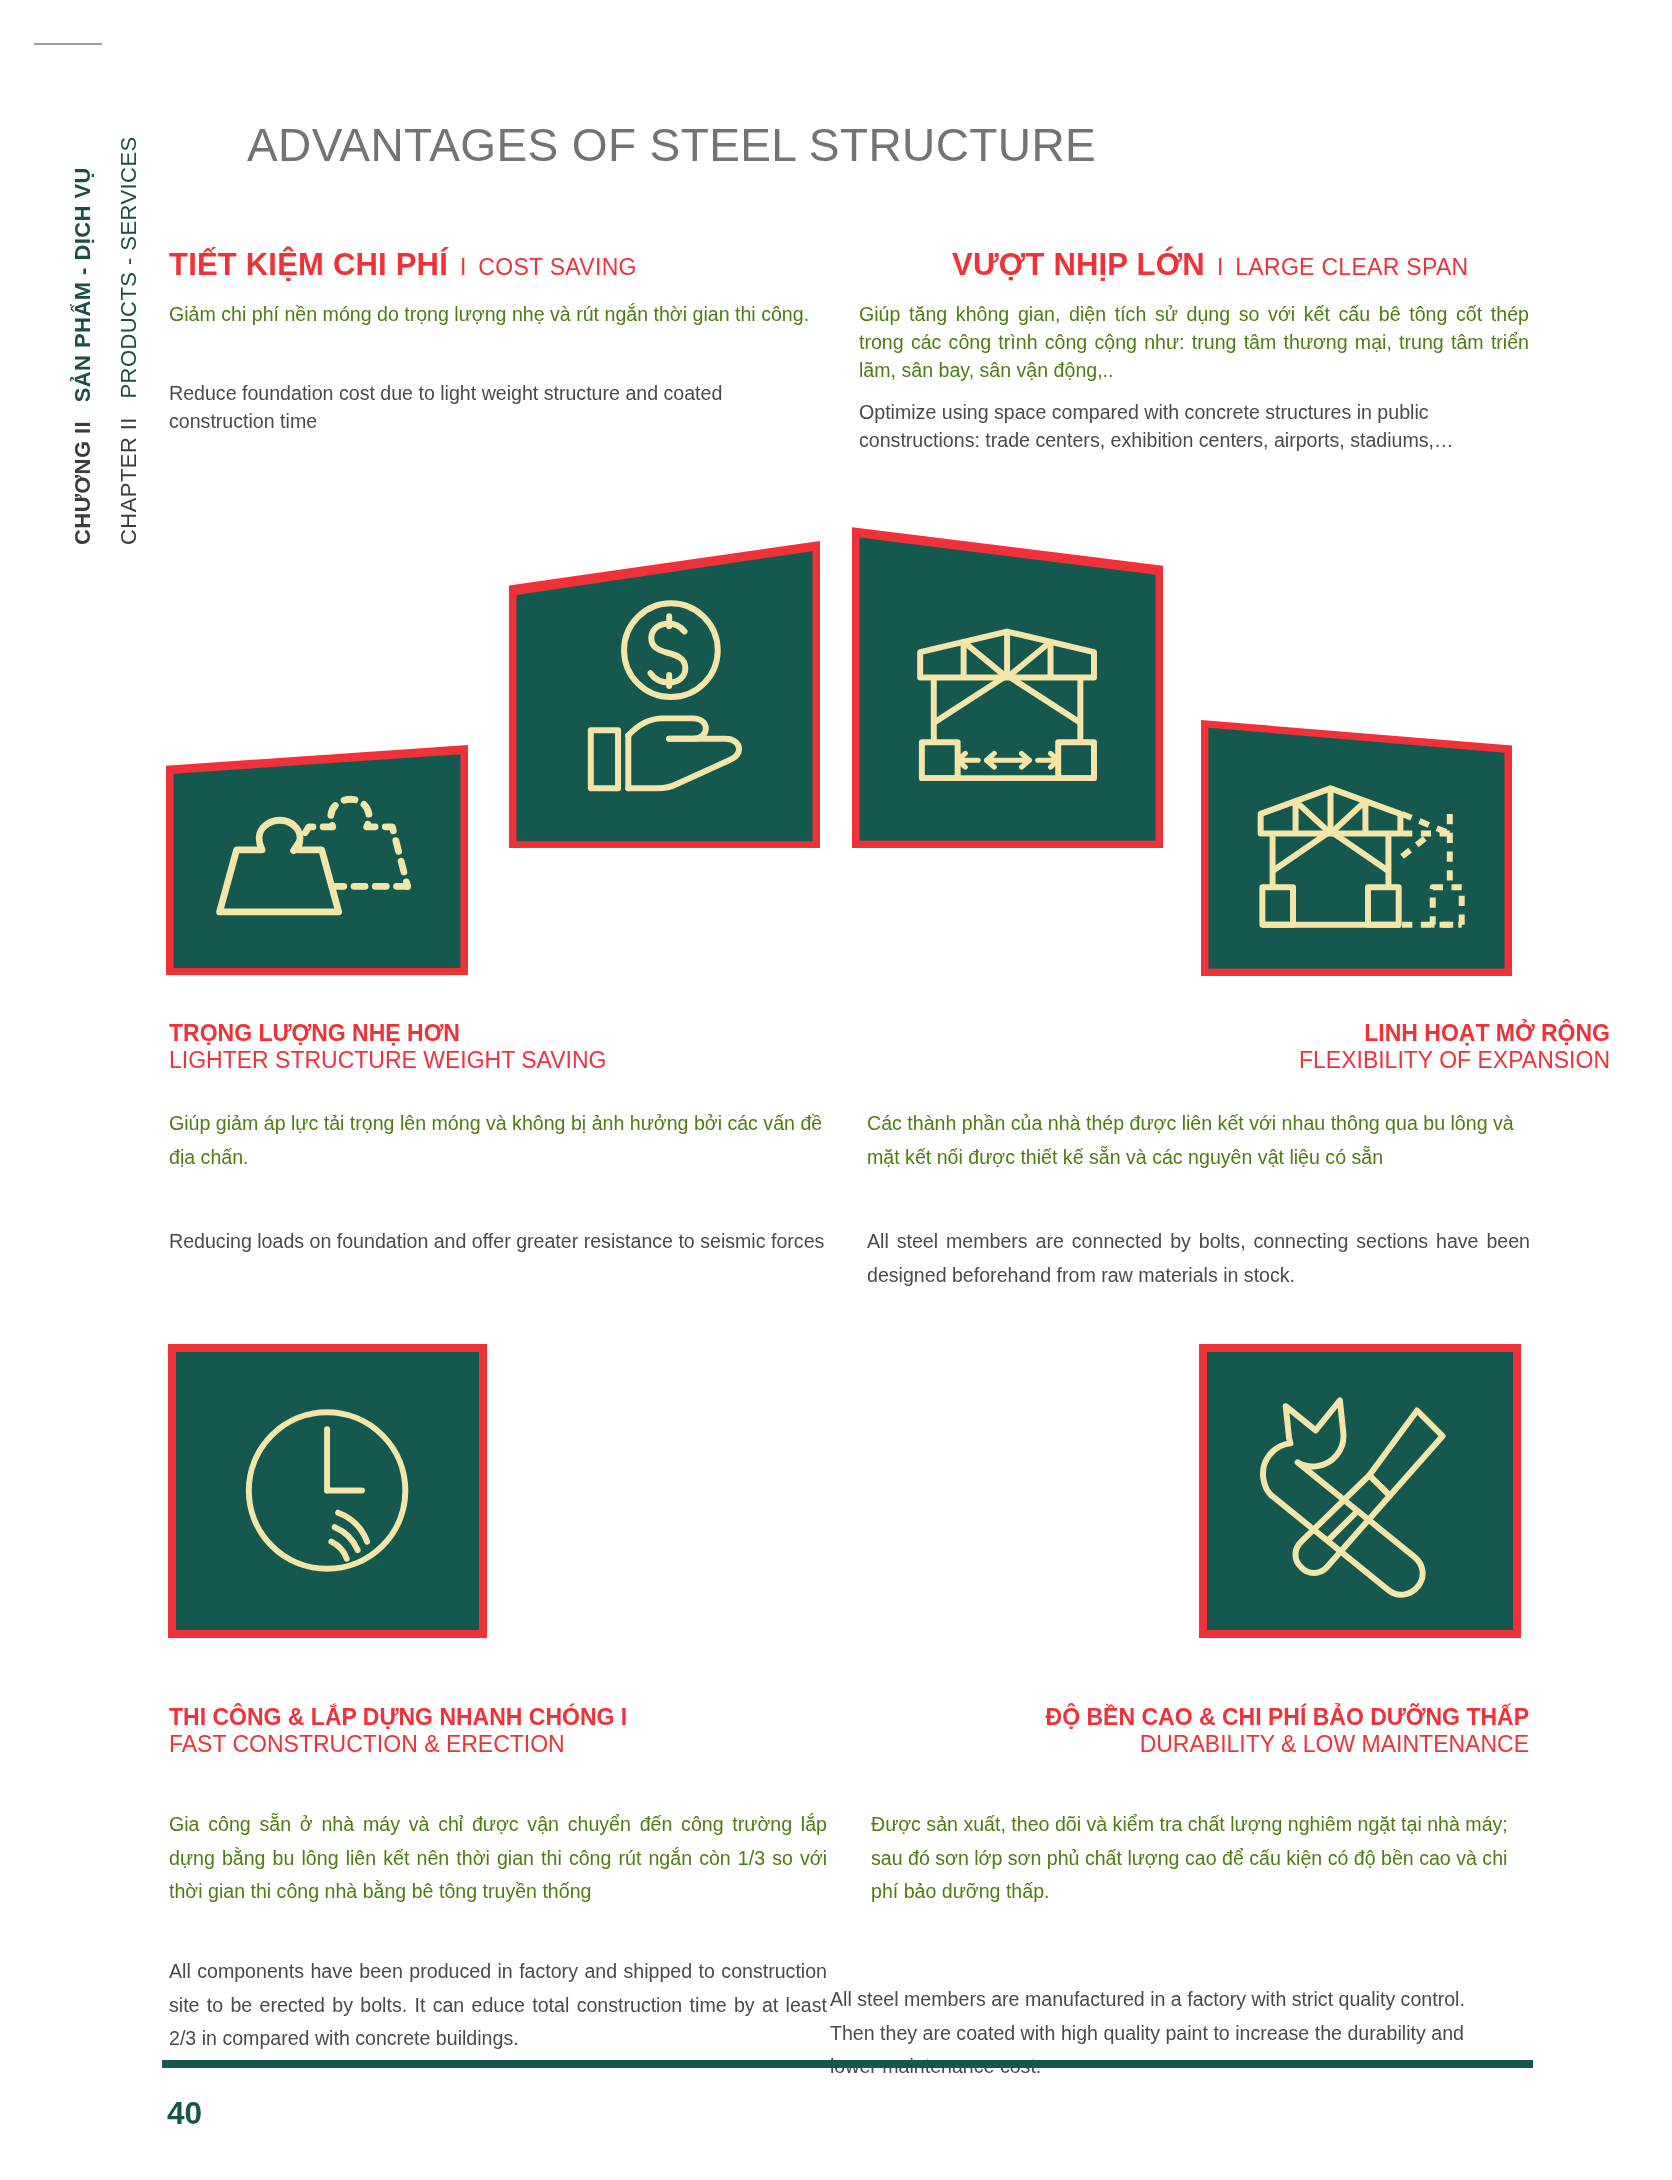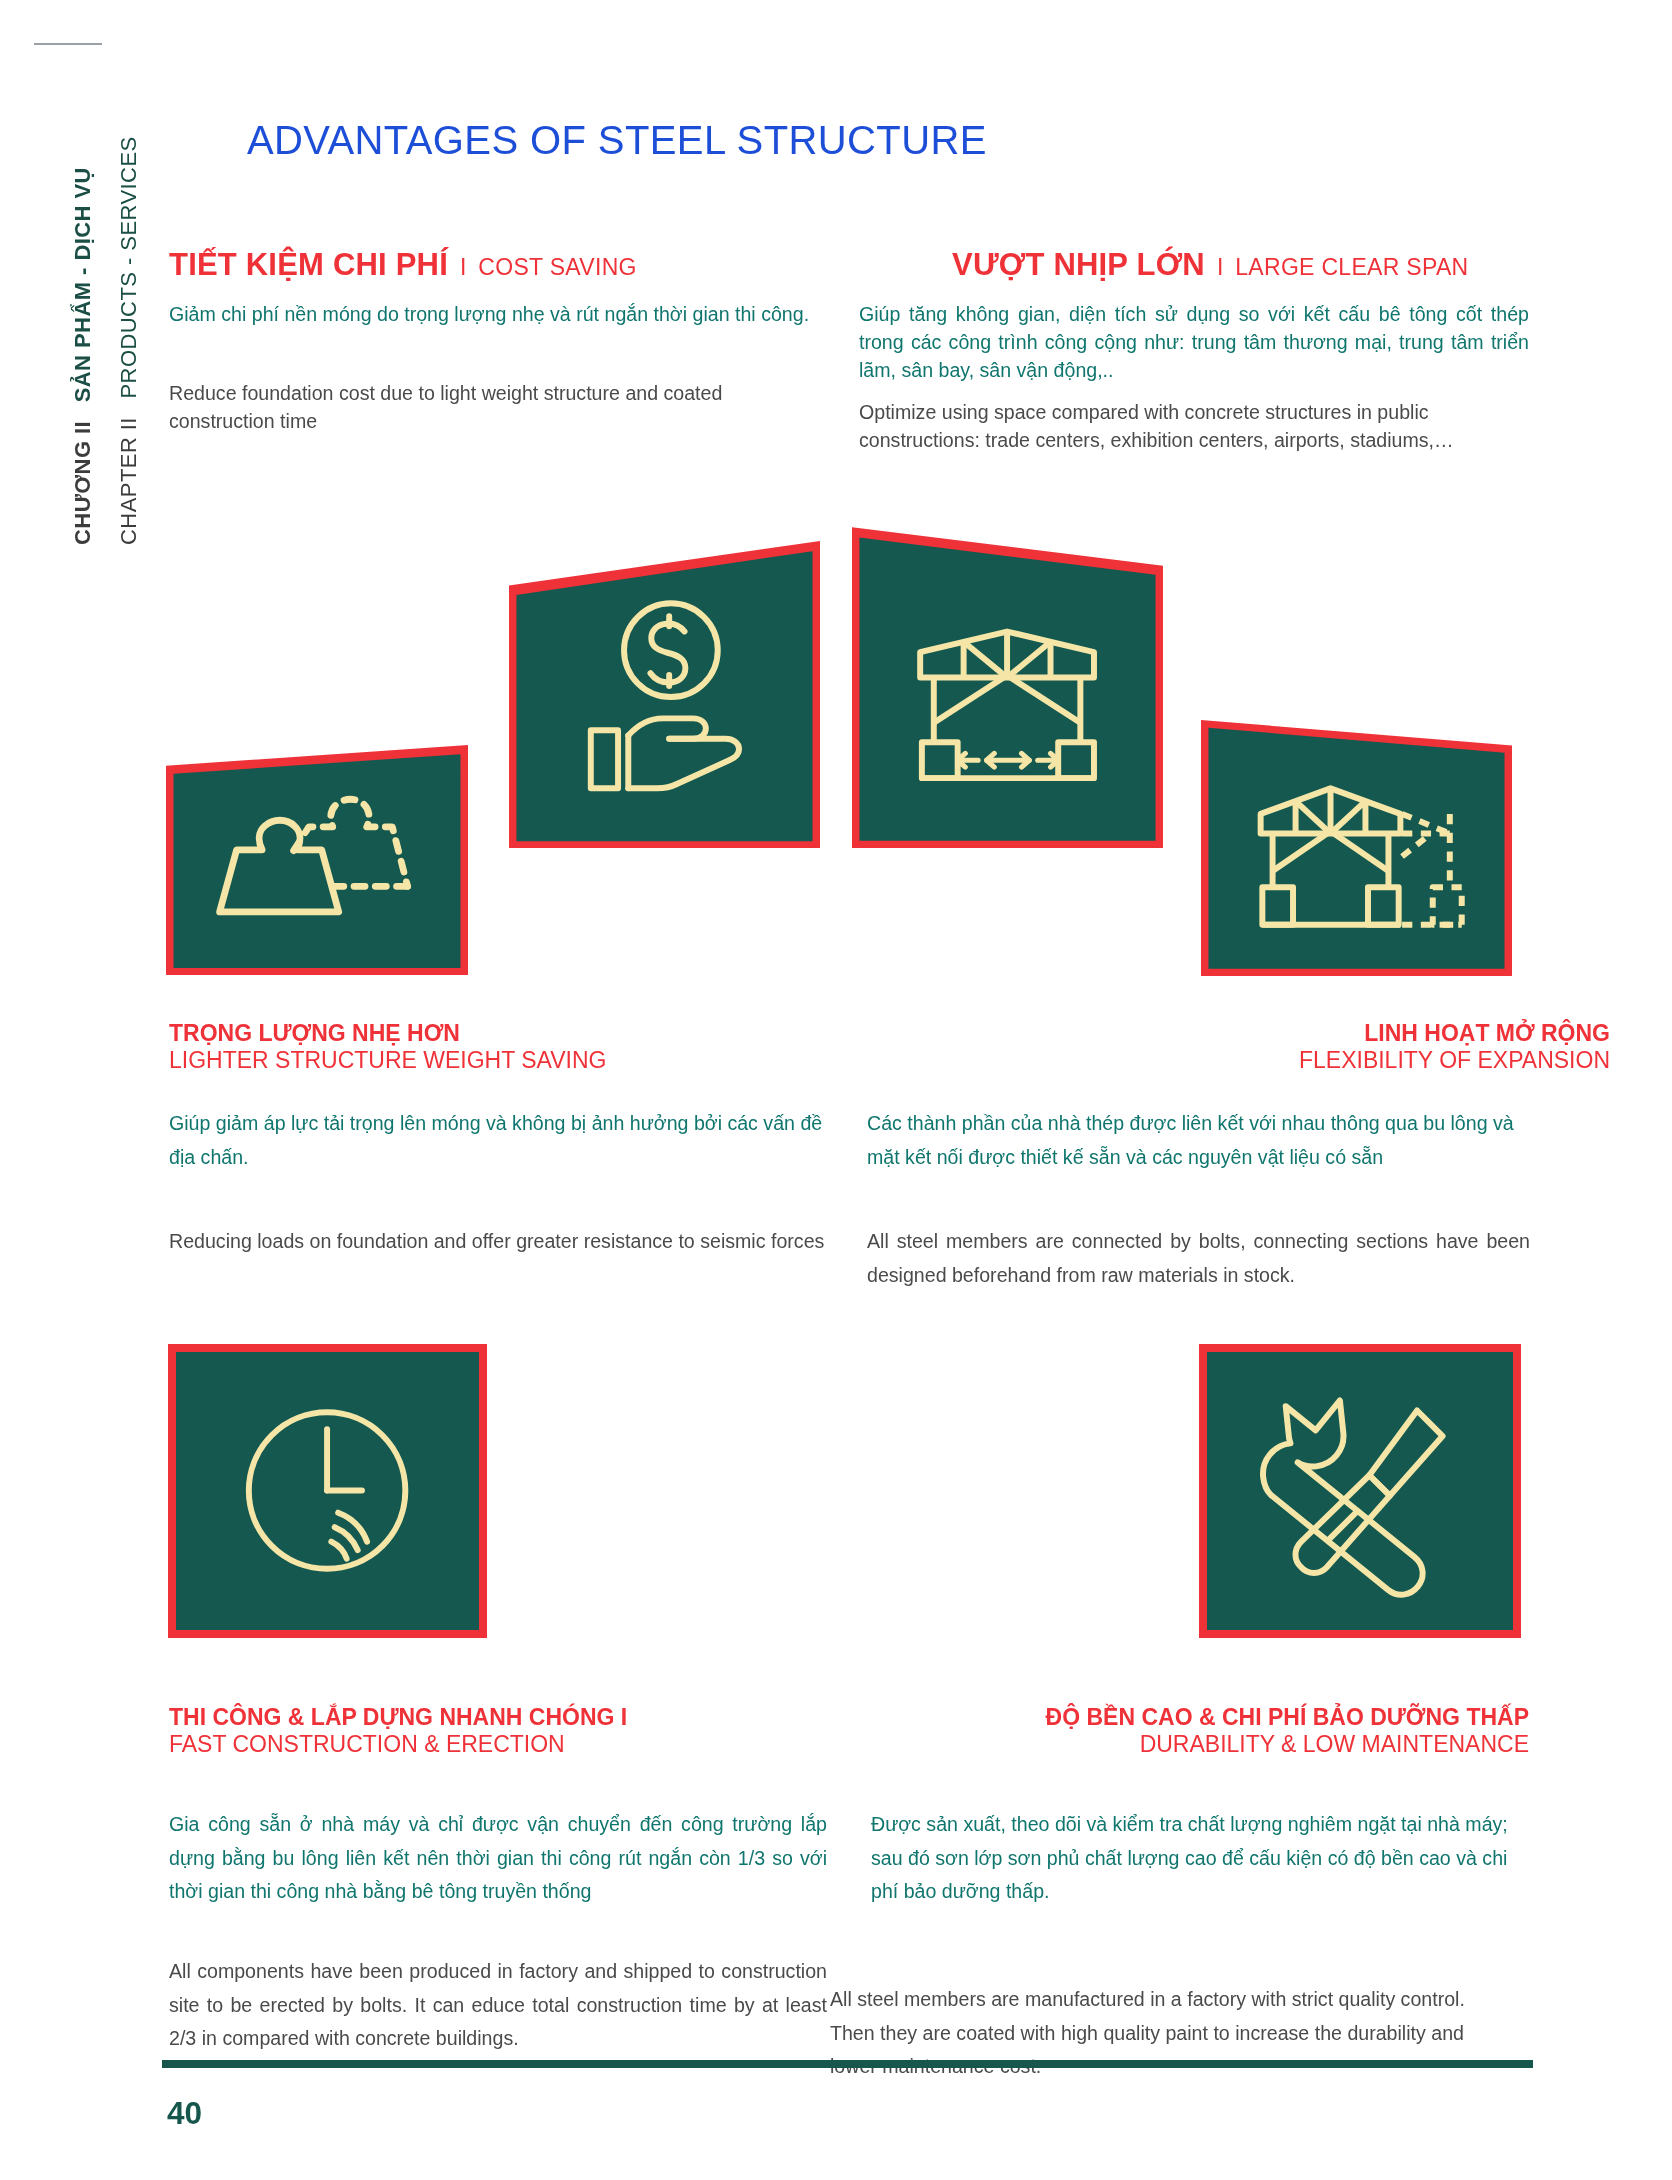--- a/index.html
+++ b/index.html
@@ -39,42 +39,42 @@
   .side-en .grey{color:#3c3c3c;font-weight:400;}
 
   
   .title-vn{
     position:absolute;left:166px;top:39px;
     font-size:52px;font-weight:700;color:#16564c;
     letter-spacing:-0.4px;
   }
   .title-en{
     position:absolute;left:247px;top:118px;
-    font-size:40px;font-weight:400;color:#1d4ed8;
+    font-size:46px;font-weight:400;color:#737373;
     letter-spacing:0.4px;
   }
 
   
   .h-red{color:#ef3138;}
 
   .sec-head{position:absolute;white-space:nowrap;}
   .sec-head .vn{font-size:31px;font-weight:700;letter-spacing:0.2px;}
   .sec-head .sep{font-size:23px;font-weight:400;padding:0 12px;}
   .sec-head .en{font-size:23px;font-weight:400;letter-spacing:0.3px;}
 
   
   .sec-head2{position:absolute;white-space:nowrap;line-height:1.18;}
   .sec-head2 .vn{font-size:23px;font-weight:700;display:block;}
   .sec-head2 .en{font-size:23px;font-weight:400;display:block;}
 
   
   .p{
     position:absolute;
     font-size:19.6px;line-height:1.42;
-    color:#0f766e;
+    color:#4d7c0f;
     text-align:justify;
   }
   .p.en{color:#4a4a4a;}
   .p.loose{line-height:1.72;}
 
   
   .panel{
     position:absolute;
     background:#ef3138;
   }

